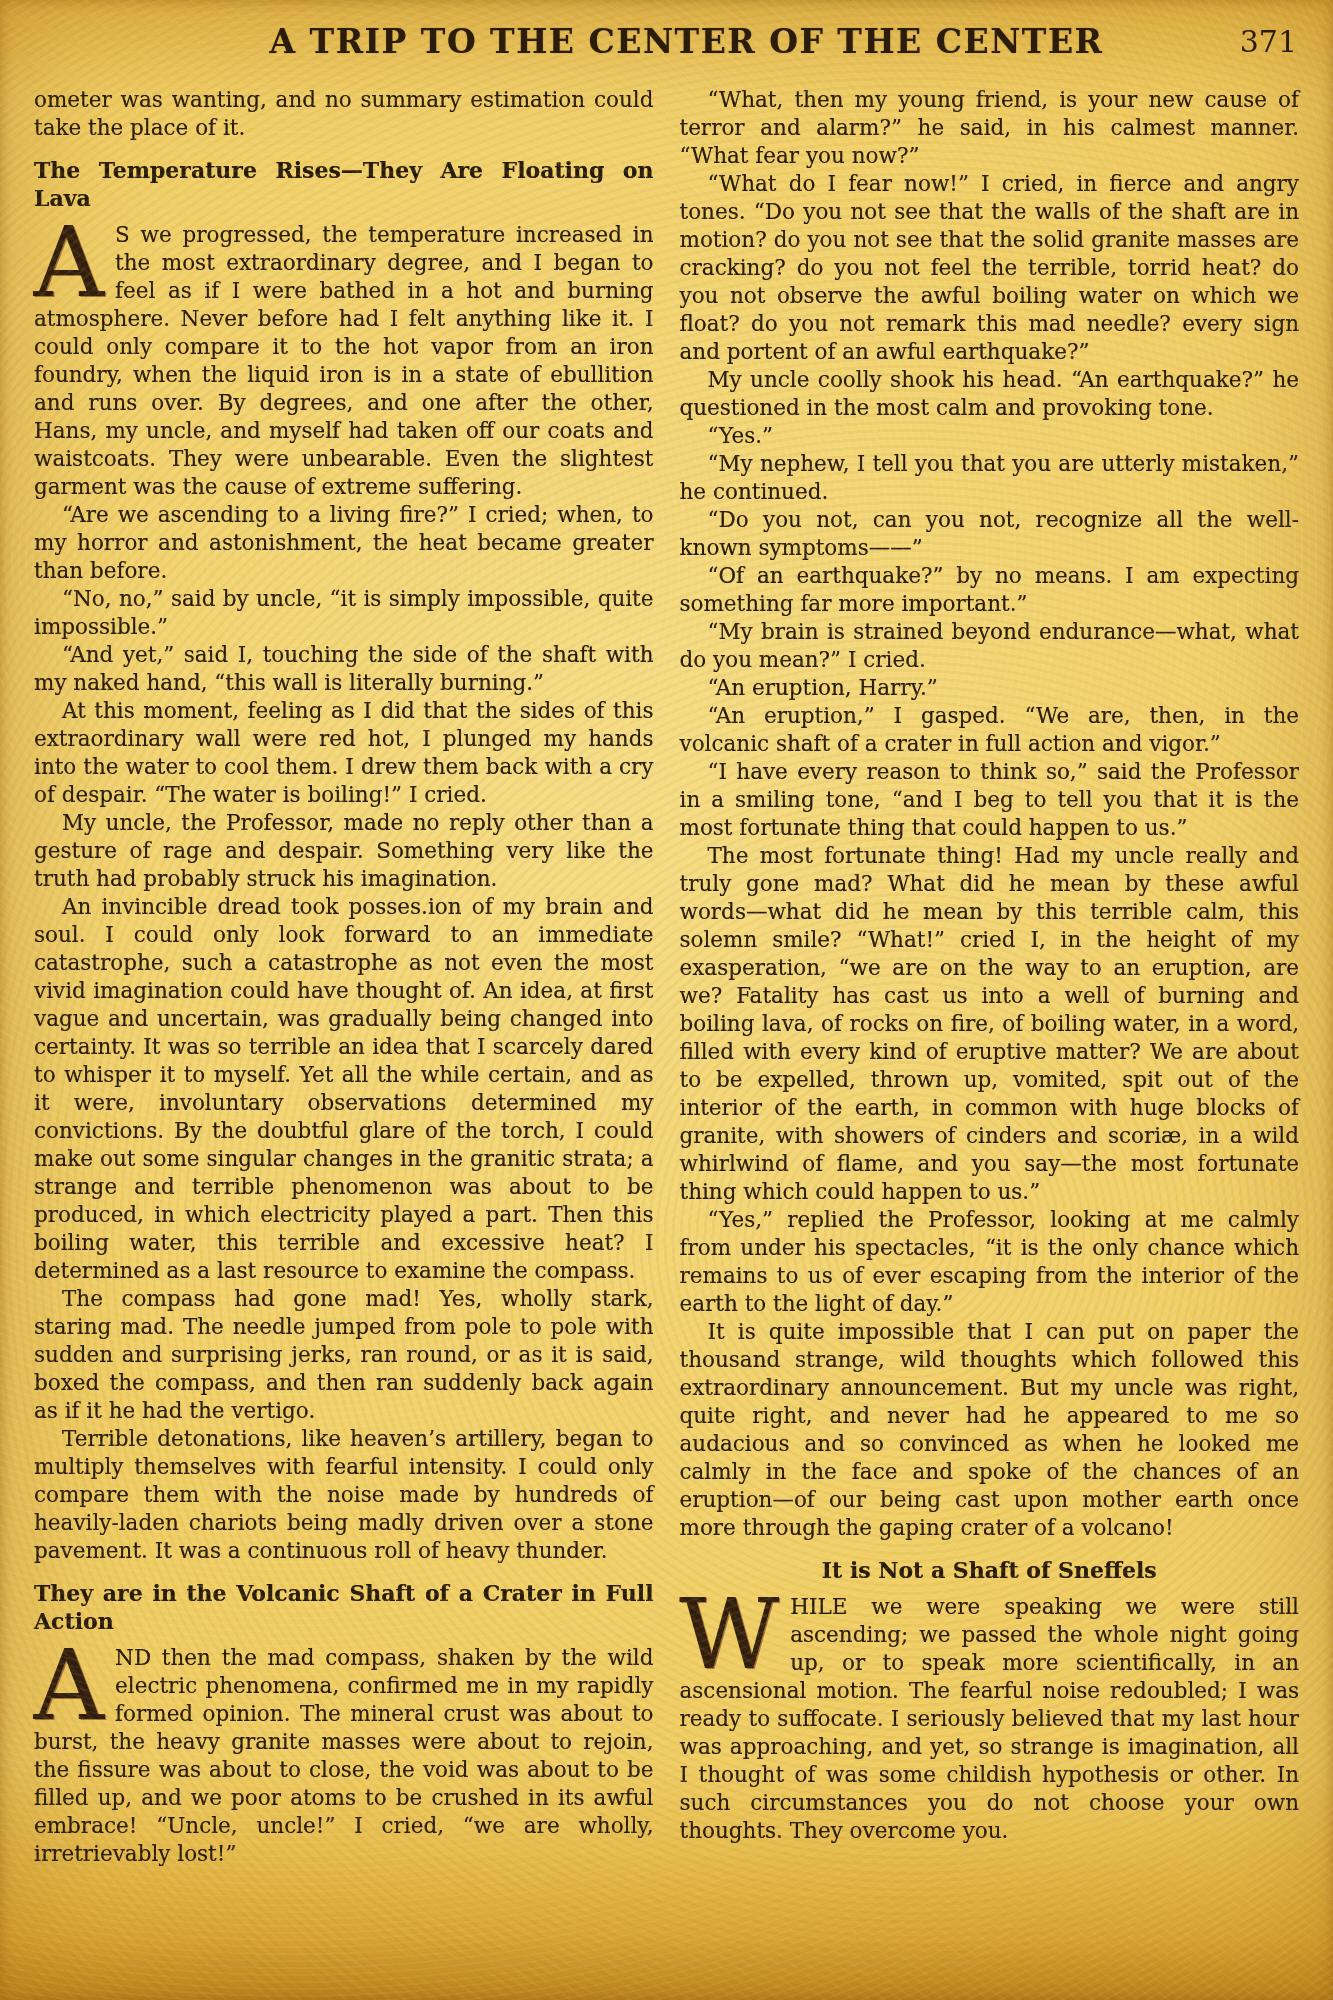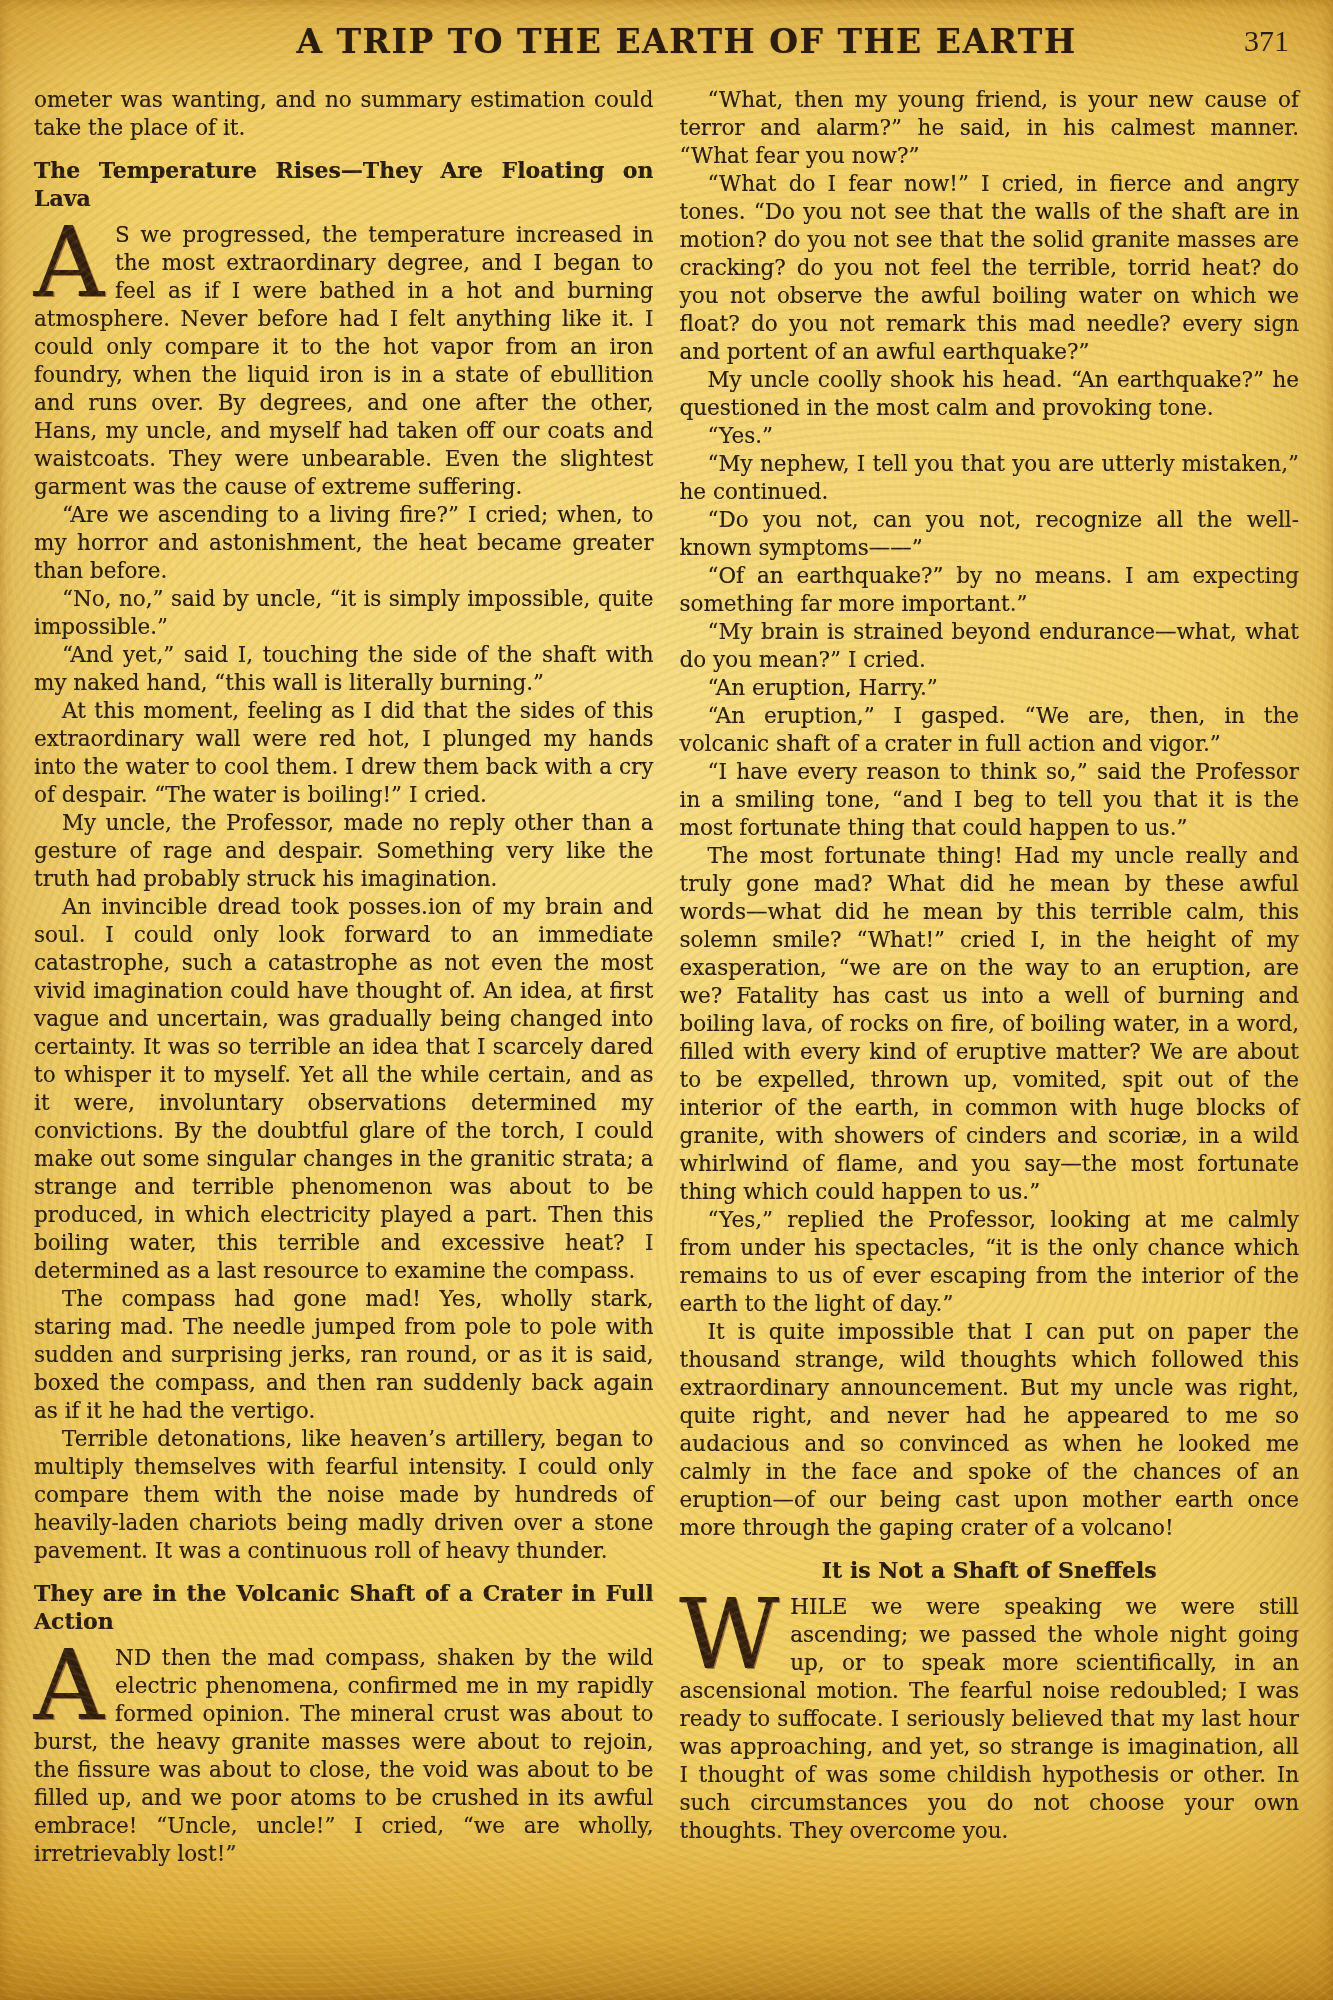--- a/index.html
+++ b/index.html
@@ -22,21 +22,21 @@
       repeating-radial-gradient(circle at 22% 28%, rgba(255,255,255,0.055) 0 2px, rgba(0,0,0,0) 2px 7px),
       repeating-radial-gradient(circle at 68% 62%, rgba(158,98,8,0.065) 0 3px, rgba(0,0,0,0) 3px 8px),
       repeating-linear-gradient(37deg, rgba(255,244,190,0.04) 0 3px, rgba(0,0,0,0) 3px 9px);
   }
   .header{position:relative;padding-top:22px;height:56px;}
   .title{
     text-align:center;font-size:33px;letter-spacing:1.5px;
     font-weight:bold;color:#2b1c0c;margin:0 120px 0 160px;
     text-shadow:0 0 1px rgba(43,28,12,0.5);
   }
-  .page-num{position:absolute;right:44px;top:24px;font-size:30px;color:#2b1c0c;font-family:Liberation Serif, serif;}
+  .page-num{position:absolute;right:36px;top:24px;font-size:30px;color:#2b1c0c;}
   .columns{
     display:flex;gap:26px;padding:8px 34px 0 34px;
     font-size:21.5px;line-height:28px;
   }
   .column{flex:1;text-align:justify;hyphens:auto;-webkit-hyphens:auto;}
   .para{margin:0;text-indent:28px;text-shadow:0 0 0.6px rgba(36,24,8,0.55);}
   .para.noindent{text-indent:0;}
   .dropcap-para{text-indent:0;}
   .col-heading{
     font-size:22px;font-weight:bold;margin:14px 0 9px;color:#241808;
@@ -50,21 +50,21 @@
     margin:3px 11px -4px 0;
     color:#2f1c0a;
     text-shadow:1.2px 1.2px 0 rgba(98,39,12,0.55), -0.5px -0.5px 0 rgba(28,14,4,0.85);
   }
 </style>
 </head>
 <body>
 
 <div class="page">
   <div class="header">
-    <h1 class="title">A TRIP TO THE EARTH OF THE EARTH</h1>
+    <h1 class="title">A TRIP TO THE CENTER OF THE CENTER</h1>
     <span class="page-num">371</span>
   </div>
   <div class="columns">
     <div class="column">
         <p class="para noindent">ometer was wanting, and no summary estimation could take the place of it.</p>
         <h2 class="col-heading spread">The Temperature Rises—They Are Floating on Lava</h2>
         <p class="para dropcap-para"><span class="dropcap">A</span>S we progressed, the temperature increased in the most extraordinary degree, and I began to feel as if I were bathed in a hot and burning atmosphere.  Never before had I felt anything like it.  I could only compare it to the hot vapor from an iron foundry, when the liquid iron is in a state of ebullition and runs over.  By degrees, and one after the other, Hans, my uncle, and myself had taken off our coats and waistcoats.  They were unbearable.  Even the slightest garment was the cause of extreme suffering.</p>
         <p class="para">“Are we ascending to a living fire?” I cried; when, to my horror and astonishment, the heat became greater than before.</p>
         <p class="para">“No, no,” said by uncle, “it is simply impossible, quite impossible.”</p>
         <p class="para">“And yet,” said I, touching the side of the shaft with my naked hand, “this wall is literally burning.”</p>

